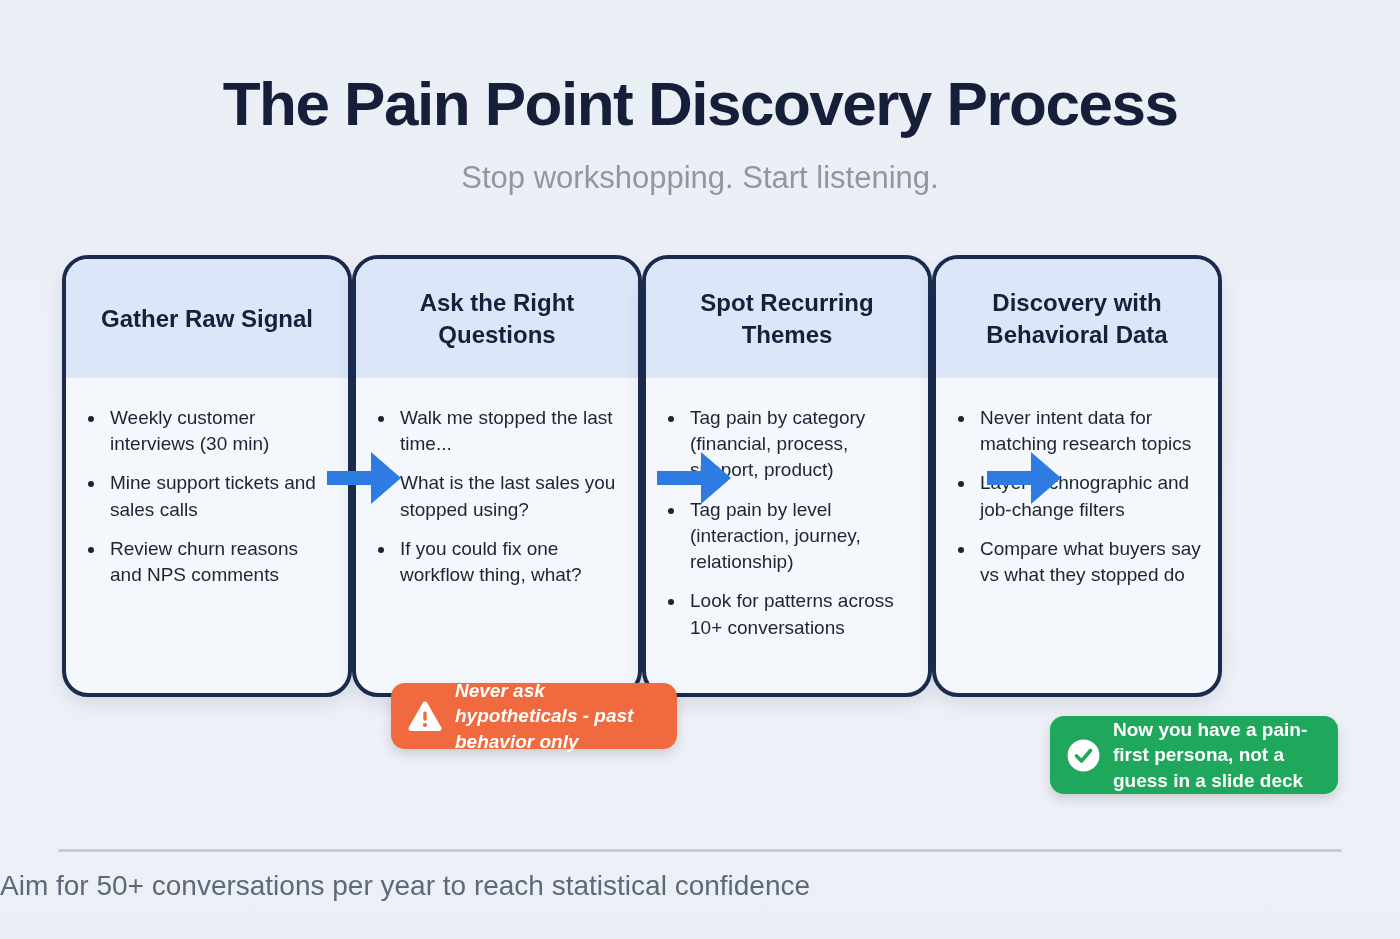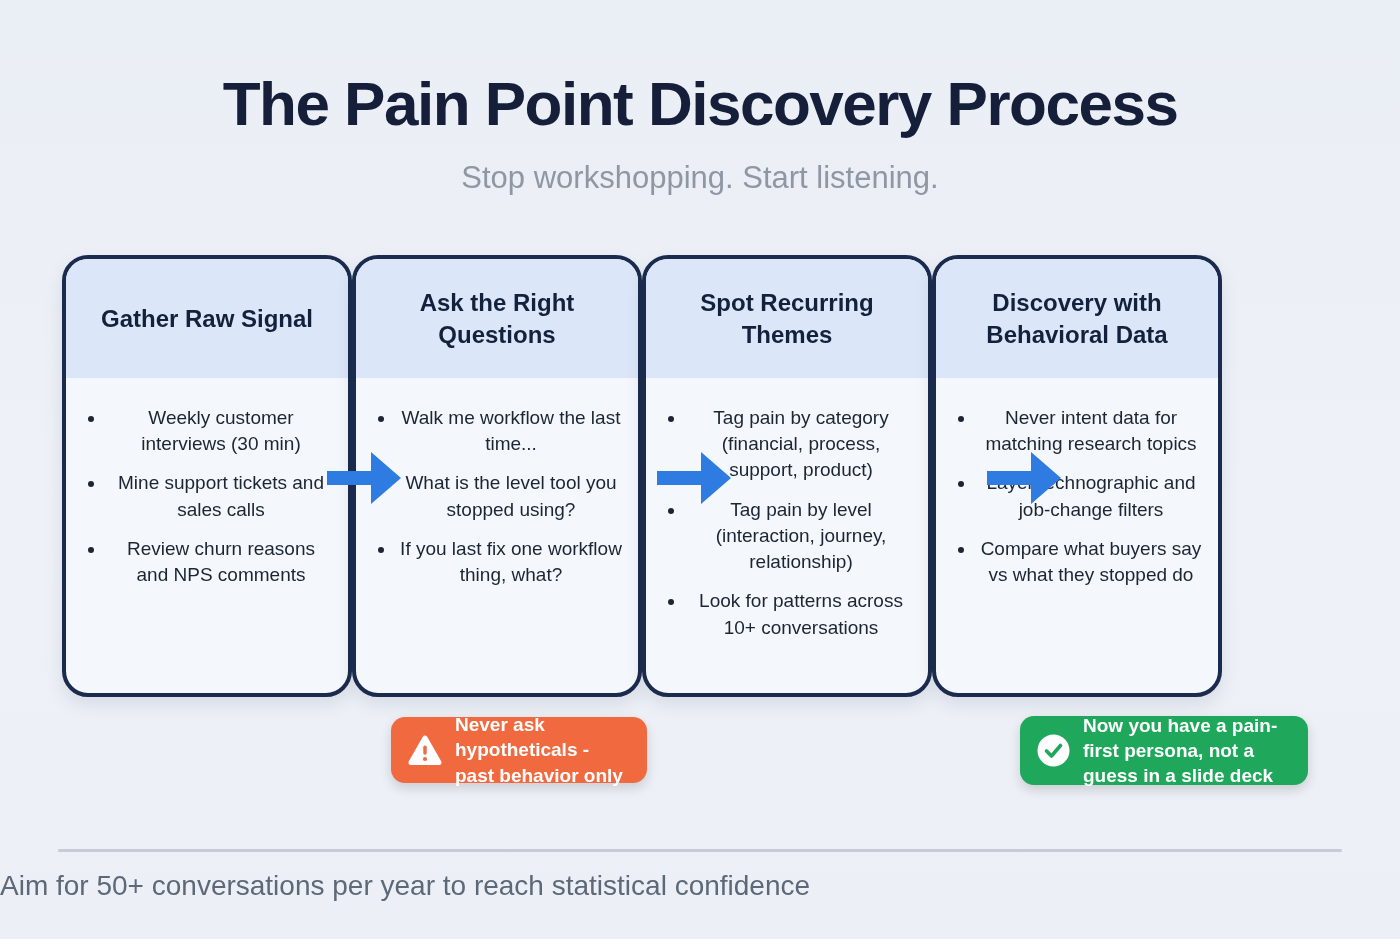--- a/index.html
+++ b/index.html
@@ -36,21 +36,21 @@
     flex:0 0 auto;
   }
   .card-header {
     height:119px; box-sizing:border-box;
     background:#dbe7f8;
     display:flex; align-items:center; justify-content:center;
     padding:0 26px; text-align:center;
     font-size:24px; font-weight:700; line-height:1.3;
     color:#14213d;
   }
-  .card-body { padding:27px 16px 0 16px;text-align:center; }
+  .card-body { padding:27px 16px 0 16px; }
   .card-body ul { margin:0; padding-left:24px; }
   .card-body li {
     font-size:19px; line-height:1.38;
     color:#1c2534; margin-bottom:13px;
     padding-left:4px;
   }
   .flow-arrow { position:absolute; top:452px; width:74px; height:52px; }
   .flow-arrow svg { display:block; }
   .arrow-1 { left:327px; }
   .arrow-2 { left:657px; }
@@ -58,25 +58,26 @@
   .callout {
     position:absolute; box-sizing:border-box;
     border-radius:14px;
     display:flex; align-items:center; gap:13px;
     padding:0 14px 0 17px;
     color:#ffffff; font-weight:700; font-size:19px; line-height:1.32;
     box-shadow:0 5px 12px rgba(0,0,0,.15);
   }
   .callout .icon { flex:0 0 auto; display:flex; }
   .callout-warning {
-    left:391px; top:717px; width:256px; height:66px;
+    left:391px; top:683px; width:286px; height:66px;
     background:#f0693f;
+    font-style:italic;
   }
   .callout-success {
-    left:1020px; top:716px; width:288px; height:69px;
+    left:1050px; top:716px; width:288px; height:78px;
     background:#1fa75c;
     align-items:center;
   }
   .footer-divider {
     position:absolute; left:58px; top:849px;
     width:1284px; height:3px; border-radius:2px;
     background:#c7cbd3;
   }
   .footer-note {
     position:absolute; left:0; right:0; top:870px;
@@ -101,23 +102,23 @@
           <li>Mine support tickets and sales calls</li>
           <li>Review churn reasons and NPS comments</li>
         </ul>
       </div>
     </div>
 
     <div class="card">
       <div class="card-header">Ask the Right Questions</div>
       <div class="card-body">
         <ul>
-          <li>Walk me workflow the last time...</li>
-          <li>What is the level tool you stopped using?</li>
-          <li>If you last fix one workflow thing, what?</li>
+          <li>Walk me stopped the last time...</li>
+          <li>What is the last sales you stopped using?</li>
+          <li>If you could fix one workflow thing, what?</li>
         </ul>
       </div>
     </div>
 
     <div class="card">
       <div class="card-header">Spot Recurring Themes</div>
       <div class="card-body">
         <ul>
           <li>Tag pain by category (financial, process, support, product)</li>
           <li>Tag pain by level (interaction, journey, relationship)</li>

